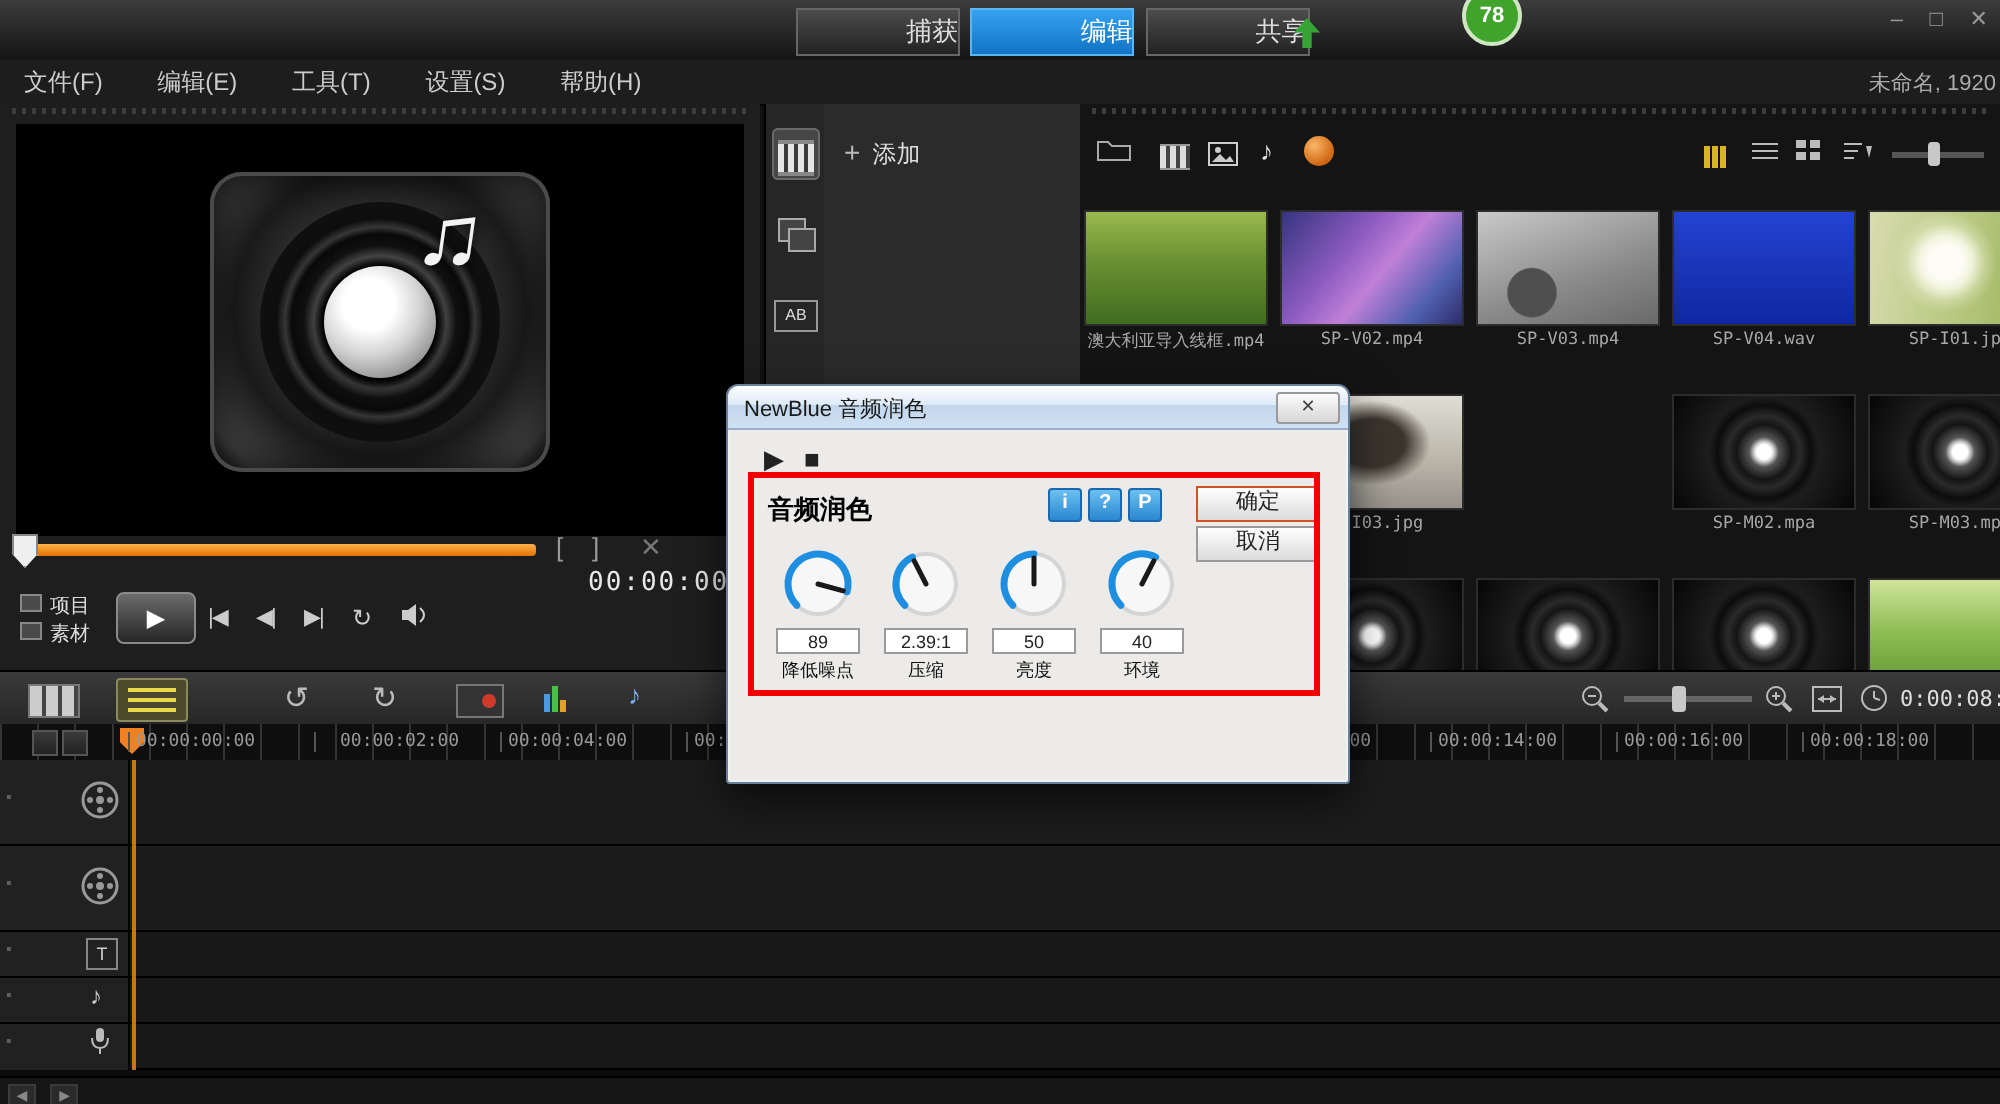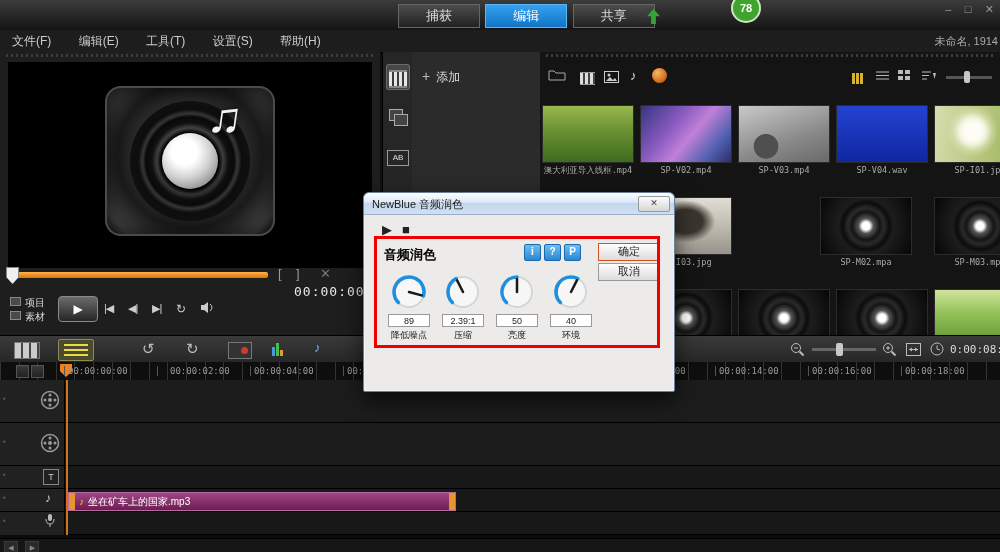--- a/index.html
+++ b/index.html
@@ -8,21 +8,21 @@
   .abs{position:absolute;}
   .mono{font-family:"DejaVu Sans Mono",monospace;}
   .nosel{user-select:none;}
 
   
   #titlebar{left:0;top:0;width:1000px;height:30px;background:linear-gradient(180deg,#3c3c3c,#141414);border-bottom:1px solid #000;}
   .brand{left:10px;top:4px;white-space:nowrap;}
   .brand .c{font-size:13px;color:#ddd;}
   .brand .p{font-size:17px;color:#fff;font-weight:bold;letter-spacing:.3px;}
   .brand .v{font-size:17px;color:#fff;font-weight:bold;margin-left:2px;}
-  .tab{width:80px;height:22px;line-height:22px;text-align:center;display:inline-block;margin-right:2px;
+  .tab{width:80px;height:22px;line-height:22px;text-align:right;display:inline-block;margin-right:2px;
        background:linear-gradient(180deg,#4c4c4c,#222);border:1px solid #666;color:#ddd;font-size:13px;}
   .tab.active{background:linear-gradient(180deg,#35a2f0,#1173c4);border-color:#59b5f5;color:#fff;}
   #green-arrow{left:647px;top:9px;width:13px;height:15px;background:#35a435;
        clip-path:polygon(50% 0,100% 48%,68% 48%,68% 100%,32% 100%,32% 48%,0 48%);}
   #badge{left:731px;top:-7px;width:26px;height:26px;border-radius:50%;background:#3fa32c;border:2px solid #cfe6c2;
        color:#fff;font-size:11px;font-weight:bold;text-align:center;line-height:26px;}
   .winctl{font-size:11px;color:#999;margin-left:10px;display:inline-block;}
 
   
   #menubar{left:0;top:30px;width:1000px;height:22px;background:#1d1d1d;border-bottom:1px solid #000;}
@@ -169,21 +169,21 @@
     <span class="winctl">✕</span>
   </div>
 </div>
 
 <div id="menubar" class="abs nosel">
   <span class="menuitem">文件(F)</span>
   <span class="menuitem">编辑(E)</span>
   <span class="menuitem">工具(T)</span>
   <span class="menuitem">设置(S)</span>
   <span class="menuitem">帮助(H)</span>
-  <span id="proj-info" class="abs">未命名, 1914</span>
+  <span id="proj-info" class="abs">未命名, 1920</span>
 </div>
 
 <div id="preview" class="abs">
   <div class="dots" style="margin:2px 6px;"></div>
   <div id="video" class="abs">
     <div id="spk-box" class="abs">
       <div id="spk-ring" class="abs"></div>
       <div id="spk-dome" class="abs"></div>
     </div>
     <div id="spk-note" class="abs">♫</div>
@@ -308,21 +308,21 @@
   </div>
 
   <div class="thumb" style="left:2px;top:145px;">
     <div class="img k-video-gray"></div>
     <div class="cap"></div>
   </div>
   <div class="thumb" style="left:100px;top:145px;">
     <div class="img k-photo-tree"></div>
     <div class="cap">SP-I03.jpg</div>
   </div>
-  <div class="thumb" style="left:280px;top:145px;">
+  <div class="thumb" style="left:296px;top:145px;">
     <div class="img k-audio"></div>
     <div class="cap">SP-M02.mpa</div>
   </div>
   <div class="thumb" style="left:394px;top:145px;">
     <div class="img k-audio"></div>
     <div class="cap">SP-M03.mpa</div>
   </div>
 
   <div class="thumb" style="left:2px;top:237px;">
     <div class="img k-audio"></div>
@@ -455,23 +455,20 @@
       <svg width="12" height="15">
           <rect x="4" y="1" width="4" height="7" rx="2" fill="#bbb"></rect>
           <path d="M2,6 q0,5 4,5 q4,0 4,-5" stroke="#bbb" fill="none"></path>
           <line x1="6" y1="11" x2="6" y2="14" stroke="#bbb"></line>
         </svg>
     </span>
   </div>
 
   <div id="playline" class="abs"></div>
 
-  <div id="clip" class="abs">
-    <span class="note">♪</span><span class="lbl">坐在矿车上的国家.mp3</span>
-  </div>
 </div>
 
 <div id="hscroll" class="abs nosel">
   <span class="scrbtn" style="margin-left:4px;">◀</span>
   <span class="scrbtn">▶</span>
 </div>
 
 <div id="dialog" class="abs">
   <div id="dlg-title" class="abs">
     <span class="t">NewBlue 音频润色</span>

